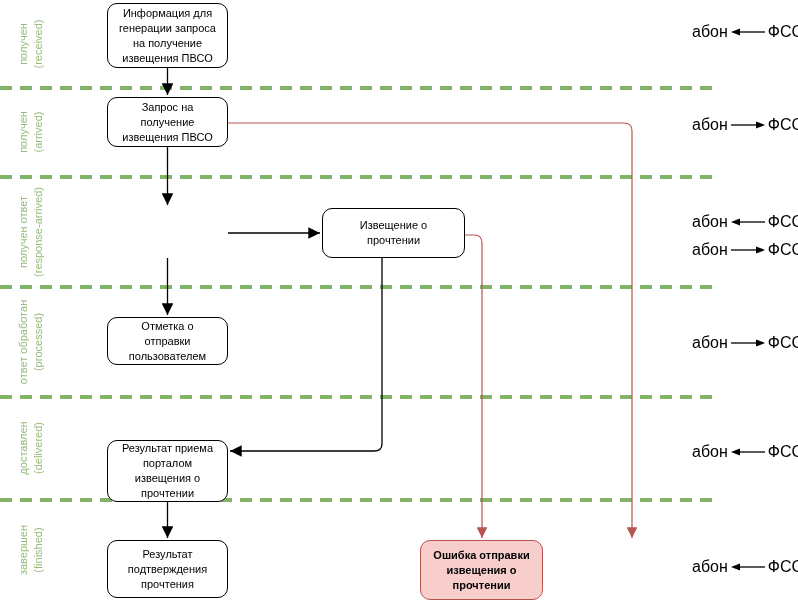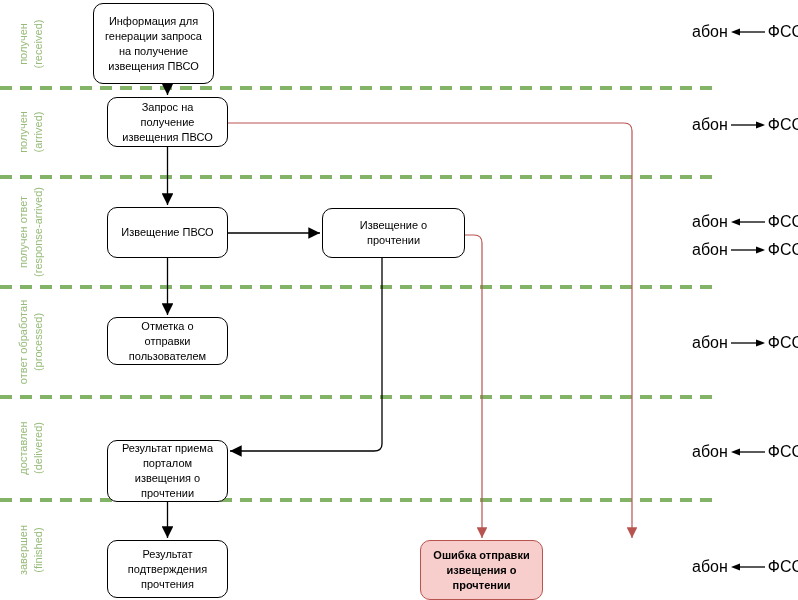--- a/index.html
+++ b/index.html
@@ -86,33 +86,30 @@
     <path d="M167.5 68 L167.5 95" stroke="#000" stroke-width="1.3" fill="none" marker-end="url(#ab)"></path>
     <path d="M167.5 147 L167.5 205" stroke="#000" stroke-width="1.3" fill="none" marker-end="url(#ab)"></path>
     <path d="M167.5 258 L167.5 315" stroke="#000" stroke-width="1.3" fill="none" marker-end="url(#ab)"></path>
     <path d="M228 233 L320 233" stroke="#000" stroke-width="1.3" fill="none" marker-end="url(#ab)"></path>
     <path d="M382 258 L382 444 Q382 451 374 451 L230 451" stroke="#000" stroke-width="1.3" fill="none" marker-end="url(#ab)"></path>
     <path d="M167.5 482 L167.5 538" stroke="#000" stroke-width="1.3" fill="none" marker-end="url(#ab)"></path>
     <path d="M228 123 L624 123 Q632 123 632 131 L632 538" stroke="#b85450" stroke-width="1.2" fill="none" marker-end="url(#ar)"></path>
     <path d="M443 235 L474 235 Q482 235 482 243 L482 538" stroke="#b85450" stroke-width="1.2" fill="none" marker-end="url(#ar)"></path>
   </svg>
 
-  <div class="node" style="left:93px;top:3px;width:121px;height:81px">
+  <div class="node" style="left:107px;top:3px;width:121px;height:65px">
       <span>Информация для
 генерации запроса
 на получение
 извещения ПВСО</span>
     </div>
   <div class="node" style="left:107px;top:97px;width:121px;height:50px">
       <span>Запрос на
 получение
 извещения ПВСО</span>
-    </div>
-  <div class="node" style="left:107px;top:207px;width:121px;height:51px">
-      <span>Извещение ПВСО</span>
     </div>
   <div class="node" style="left:322px;top:208px;width:143px;height:50px">
       <span>Извещение о
 прочтении</span>
     </div>
   <div class="node" style="left:107px;top:317px;width:121px;height:48px">
       <span>Отметка о
 отправки
 пользователем</span>
     </div>

